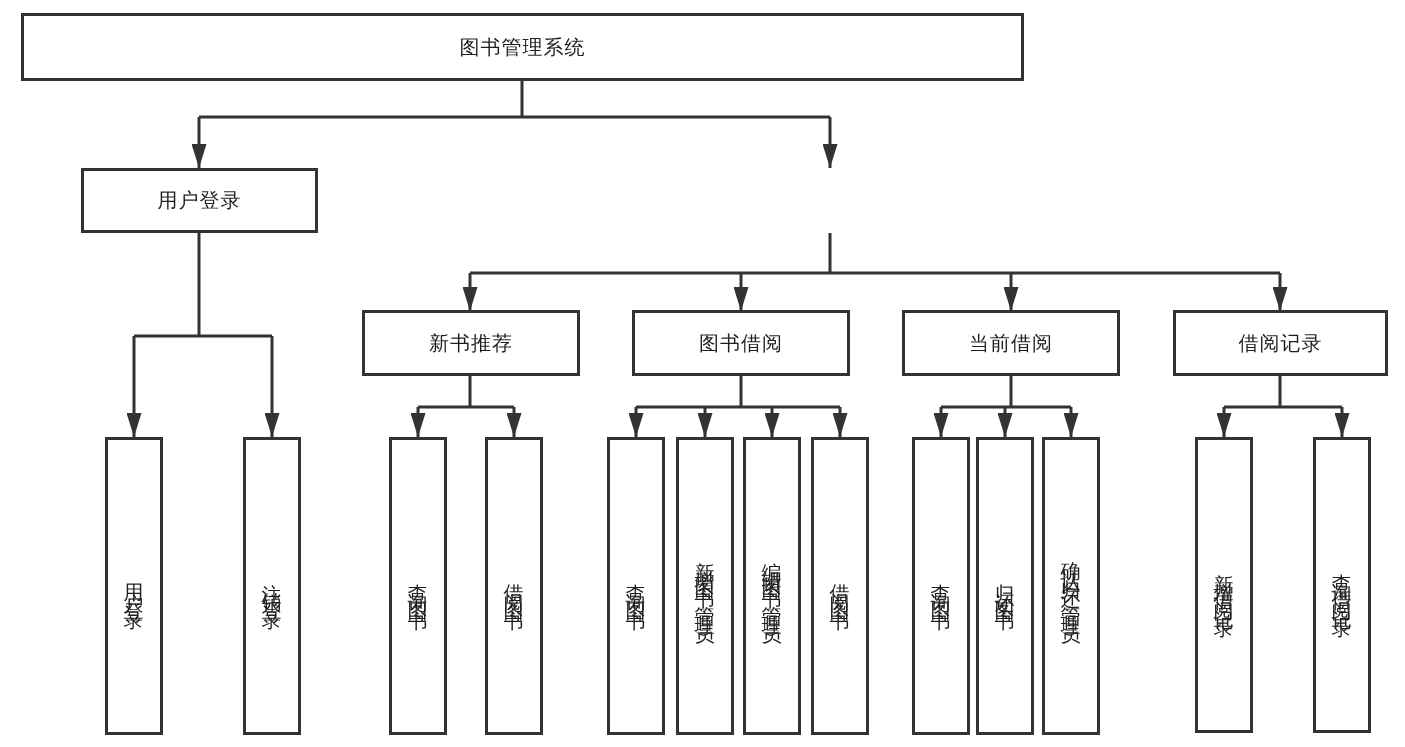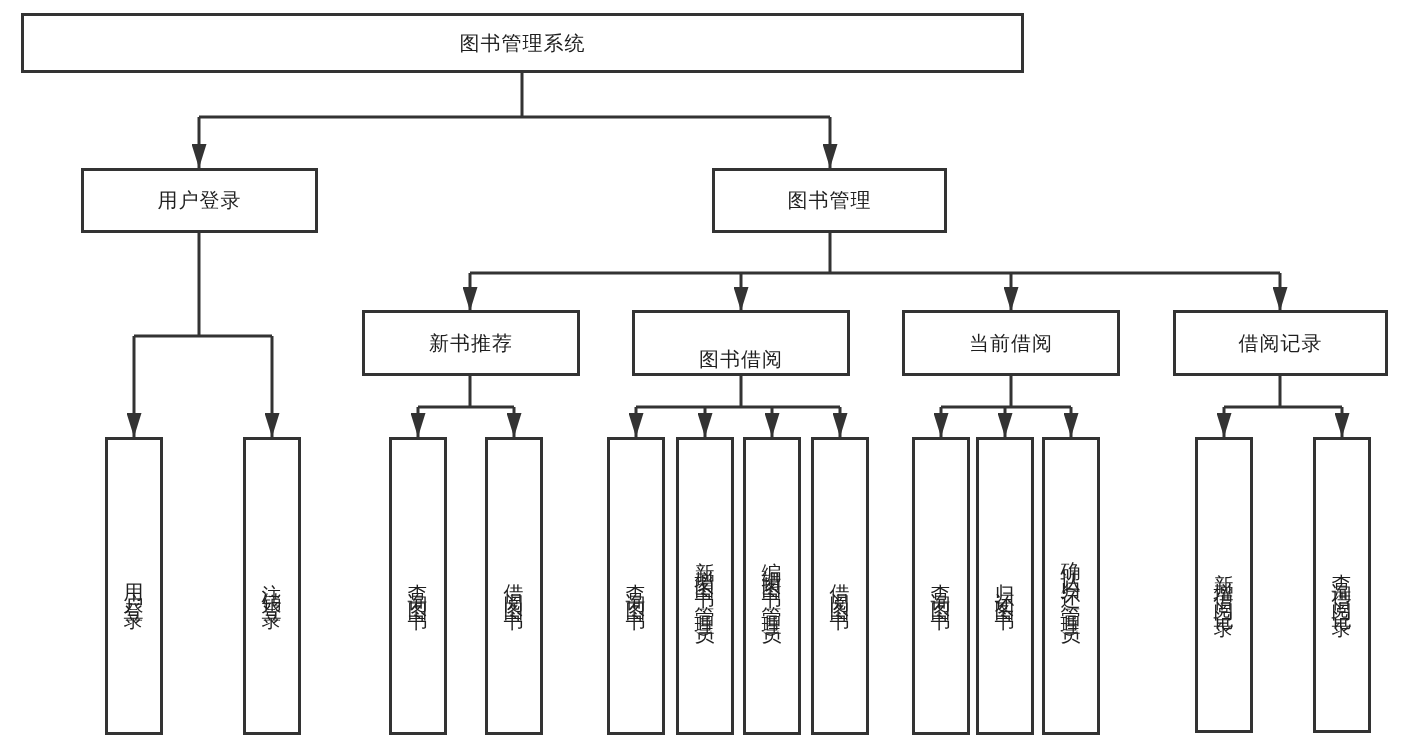--- a/index.html
+++ b/index.html
@@ -89,35 +89,32 @@
       <path d="M941 407 V437" marker-end="url(#arw)"></path>
       <path d="M1005 407 V437" marker-end="url(#arw)"></path>
       <path d="M1071 407 V437" marker-end="url(#arw)"></path>
 
       <path d="M1280 376 V407 M1224 407 H1342"></path>
       <path d="M1224 407 V437" marker-end="url(#arw)"></path>
       <path d="M1342 407 V437" marker-end="url(#arw)"></path>
     </g>
   </svg>
 
-  <div class="node" style="left:21px; top:13px; width:1003px; height:60px;">
+  <div class="node" style="left:21px; top:13px; width:1003px; height:68px;">
     <span>图书管理系统</span>
   </div>
 
   <div class="node" style="left:81px; top:168px; width:237px; height:65px;">
     <span>用户登录</span>
   </div>
-  <div class="node" style="left:712px; top:168px; width:235px; height:65px;">
-    <span>图书管理</span>
-  </div>
 
   <div class="node" style="left:362px; top:310px; width:218px; height:66px;">
     <span>新书推荐</span>
   </div>
-  <div class="node" style="left:632px; top:310px; width:218px; height:66px;align-items:flex-end;">
+  <div class="node" style="left:632px; top:310px; width:218px; height:66px;">
     <span>图书借阅</span>
   </div>
   <div class="node" style="left:902px; top:310px; width:218px; height:66px;align-items:center;">
     <span>当前借阅</span>
   </div>
   <div class="node" style="left:1173px; top:310px; width:215px; height:66px;">
     <span>借阅记录</span>
   </div>
 
   <div class="node" style="left:105px; top:437px; width:58px; height:298px;">

